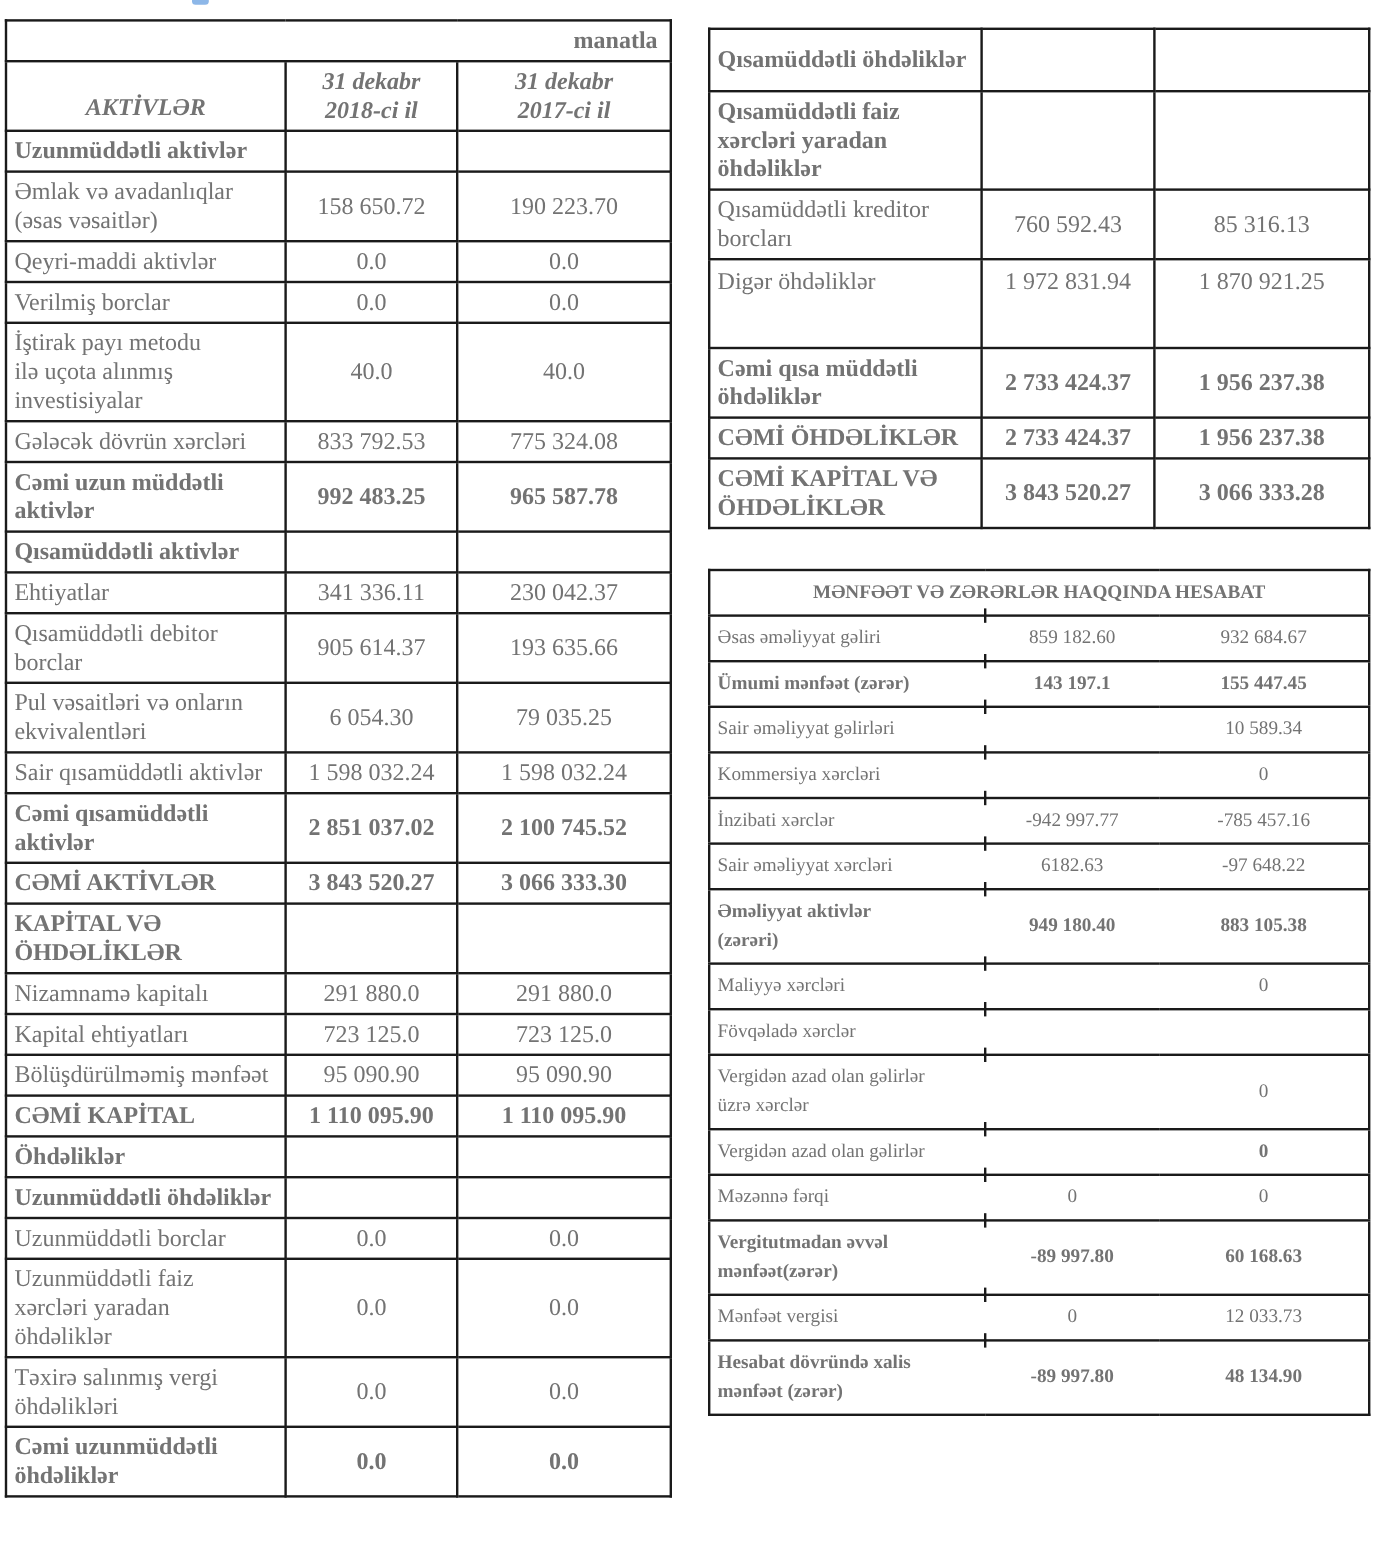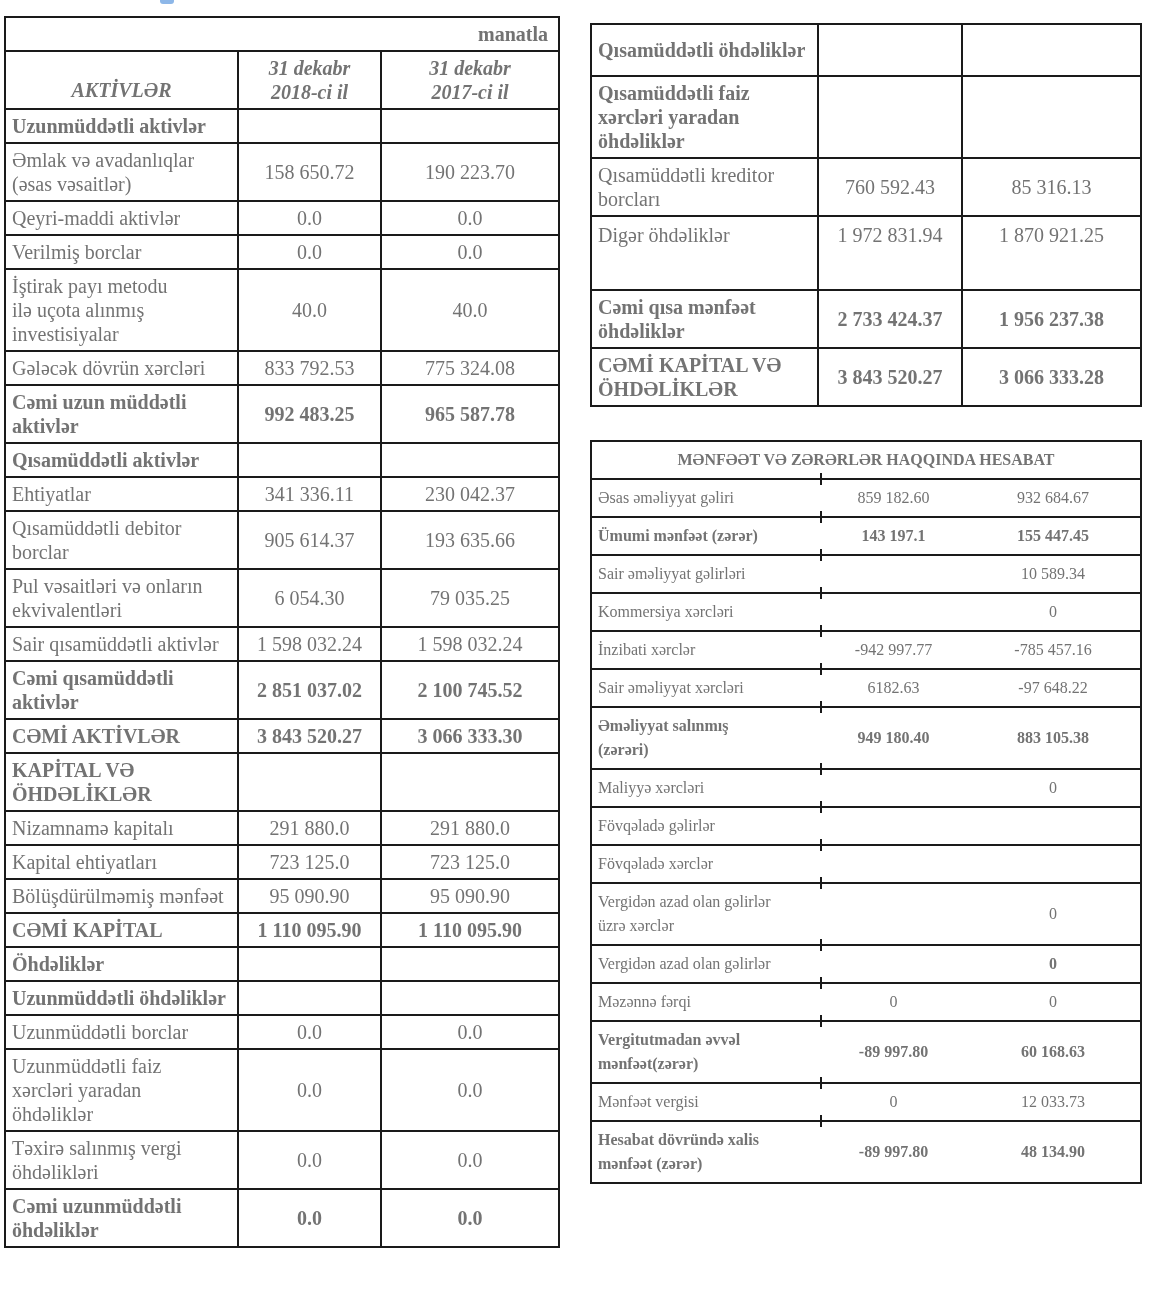--- a/index.html
+++ b/index.html
@@ -249,22 +249,27 @@
 borcları</td>
               <td class="val v1">760 592.43</td>
               <td class="val v2">85 316.13</td>
             </tr>
             <tr>
               <td class="lbl">Digər öhdəliklər</td>
               <td class="val v1">1 972 831.94</td>
               <td class="val v2">1 870 921.25</td>
             </tr>
             <tr class="bold">
-              <td class="lbl">Cəmi qısa mənfəət
+              <td class="lbl">Cəmi qısa müddətli
 öhdəliklər</td>
+              <td class="val v1">2 733 424.37</td>
+              <td class="val v2">1 956 237.38</td>
+            </tr>
+            <tr class="bold">
+              <td class="lbl">CƏMİ ÖHDƏLİKLƏR</td>
               <td class="val v1">2 733 424.37</td>
               <td class="val v2">1 956 237.38</td>
             </tr>
             <tr class="bold">
               <td class="lbl">CƏMİ KAPİTAL VƏ
 ÖHDƏLİKLƏR</td>
               <td class="val v1">3 843 520.27</td>
               <td class="val v2">3 066 333.28</td>
             </tr>
           </tbody>
@@ -306,34 +311,29 @@
               <td class="lbl">İnzibati xərclər</td>
               <td class="val v1">-942 997.77</td>
               <td class="val v2">-785 457.16</td>
             </tr>
             <tr>
               <td class="lbl">Sair əməliyyat xərcləri</td>
               <td class="val v1">6182.63</td>
               <td class="val v2">-97 648.22</td>
             </tr>
             <tr class="bold">
-              <td class="lbl">Əməliyyat salınmış
+              <td class="lbl">Əməliyyat aktivlər
 (zərəri)</td>
               <td class="val v1">949 180.40</td>
               <td class="val v2">883 105.38</td>
             </tr>
             <tr>
               <td class="lbl">Maliyyə xərcləri</td>
               <td class="val v1"></td>
               <td class="val v2">0</td>
-            </tr>
-            <tr>
-              <td class="lbl">Fövqəladə gəlirlər</td>
-              <td class="val v1"></td>
-              <td class="val v2"></td>
             </tr>
             <tr>
               <td class="lbl">Fövqəladə xərclər</td>
               <td class="val v1"></td>
               <td class="val v2"></td>
             </tr>
             <tr>
               <td class="lbl">Vergidən azad olan gəlirlər
 üzrə xərclər</td>
               <td class="val v1"></td>

